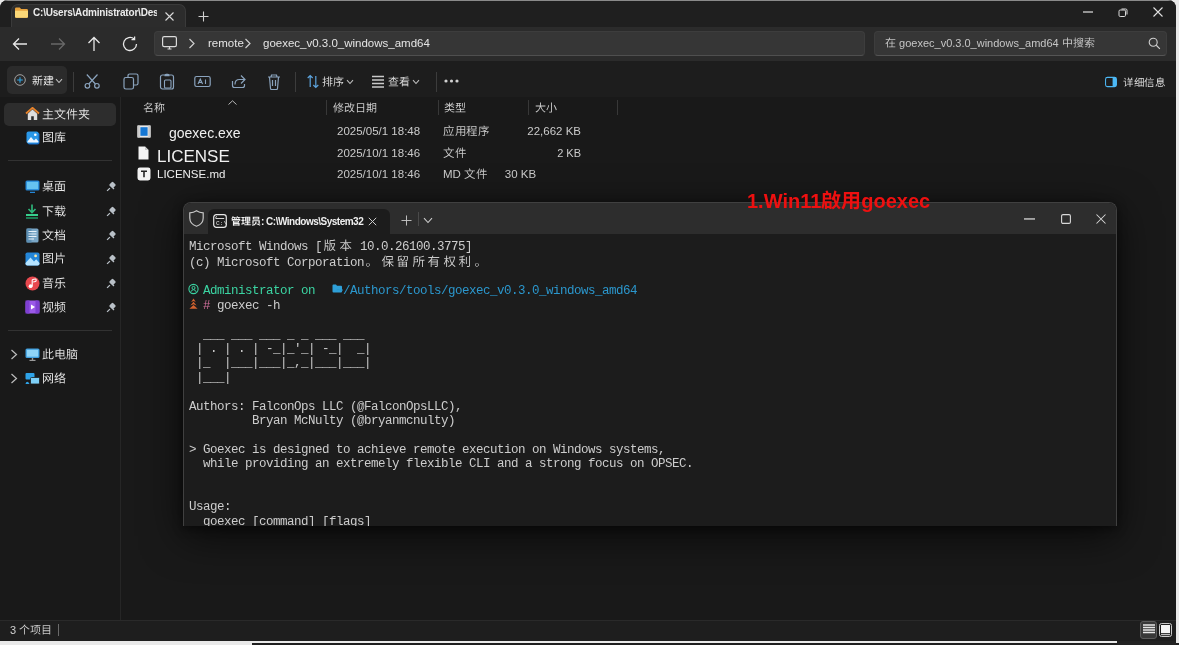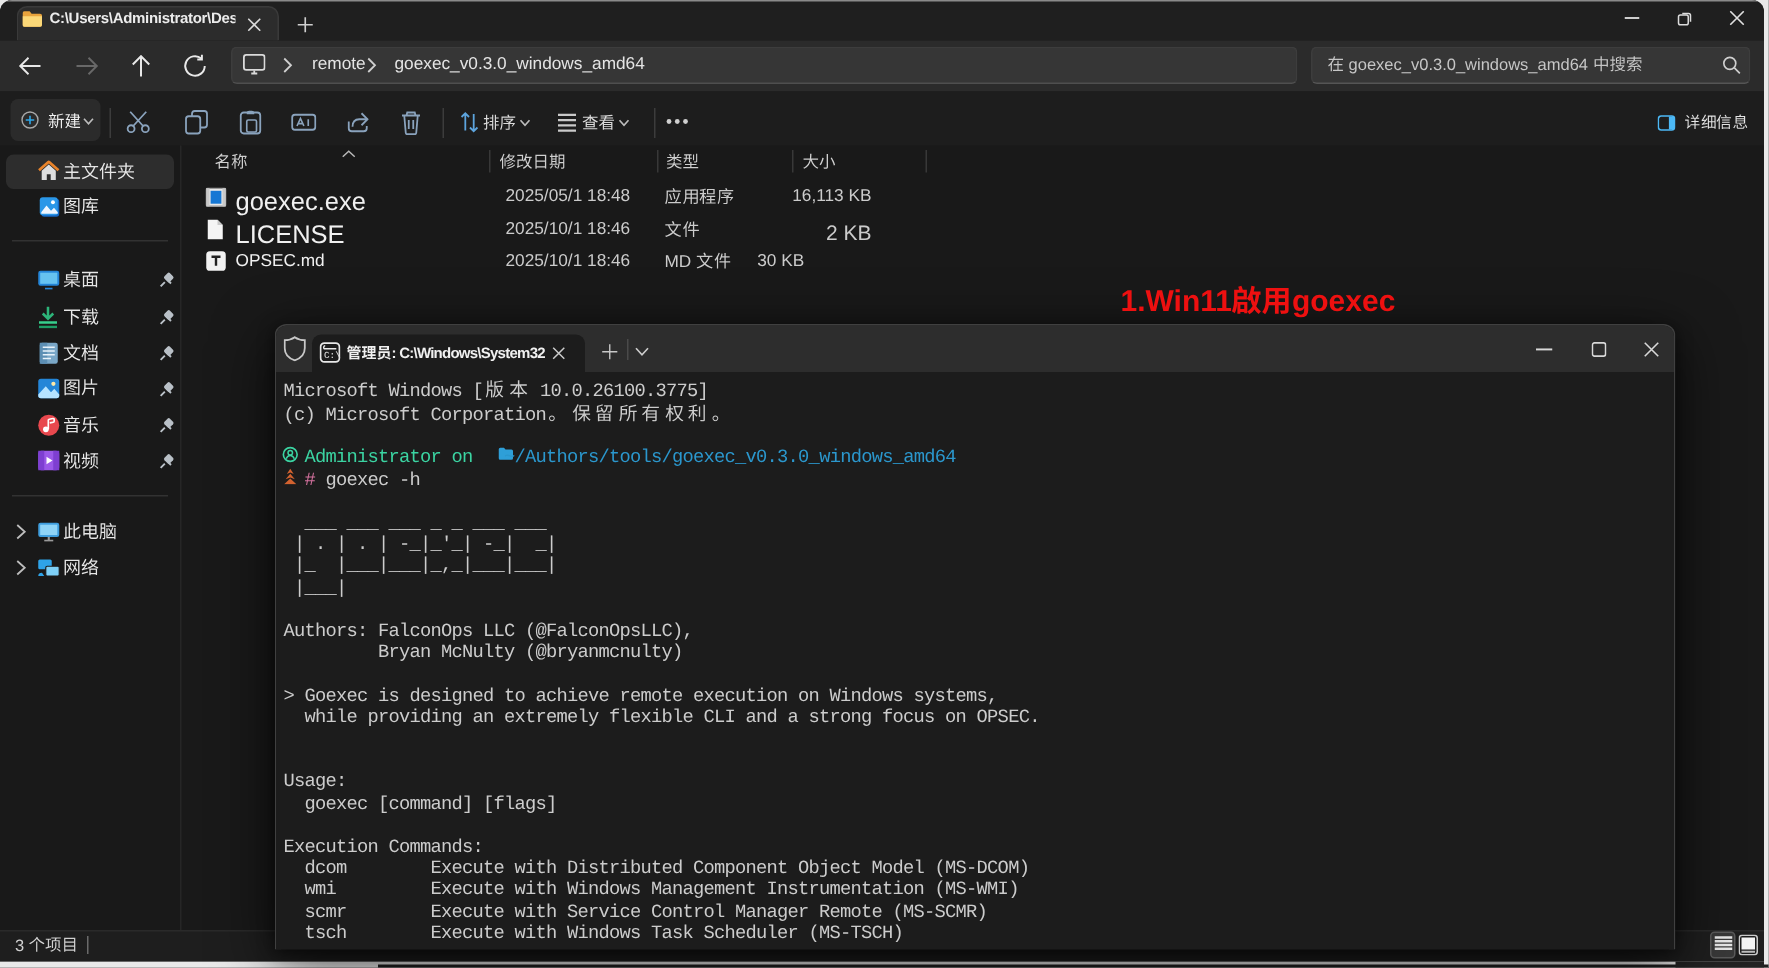--- a/index.html
+++ b/index.html
@@ -15,21 +15,21 @@
 #addrbox{position:absolute;left:154px;top:31px;width:711px;height:25px;background:#363636;border:1px solid #3d3d3d;border-bottom-color:#4f4f4f;border-radius:4px;color:#e4e4e4;font-size:12px}
 #searchbox{position:absolute;left:874px;top:31px;width:293px;height:25px;background:#363636;border:1px solid #3d3d3d;border-bottom-color:#555;border-radius:4px;color:#c8c8c8;font-size:12px}
 #toolbar{position:absolute;left:0;top:61px;width:100%;height:36px;background:#1d1d1d}
 #statusbar{position:absolute;left:0;top:620px;width:100%;height:21px;background:#1e1e1e;border-top:1px solid #2a2a2a;color:#d0d0d0;font-size:11.5px}
 .tsep{position:absolute;top:72px;width:1px;height:20px;background:#3c3c3c}
 .hsep{position:absolute;top:100px;width:1px;height:15px;background:#383838}
 .ic{position:absolute}
 .lbl{position:absolute;white-space:nowrap}
 .pill{position:absolute;background:#2d2d2d;border-radius:5px}
 .side{color:#e6e6e6;font-size:12px}
-#term{position:absolute;left:183px;top:216px;width:934px;height:417px;background:#1c1c1c;
+#term{position:absolute;left:183px;top:202px;width:934px;height:324px;background:#1c1c1c;
   border-radius:8px 8px 0 0;border:1px solid #404040;border-bottom:none;
   box-shadow:0 10px 40px rgba(0,0,0,.65),0 2px 10px rgba(0,0,0,.5);overflow:hidden}
 #termbar{position:absolute;left:0;top:0;width:100%;height:31px;background:#2d2d2d;border-radius:7px 7px 0 0}
 #termtab{position:absolute;left:24px;top:6px;width:182px;height:25px;background:#1c1c1c;border-radius:6px 6px 0 0;color:#f0f0f0;font-size:11px;font-weight:bold}
 #termtext{position:absolute;left:5px;top:36.3px;font-family:"Liberation Mono",monospace;
   font-size:12.5px;letter-spacing:-0.5px;line-height:14.4px;color:#cccccc;white-space:pre}
 #termtext .g{color:#3bd4a2}#termtext .bl{color:#2b97cd}#termtext .pk{color:#d4719e}
 </style></head>
 <body>
 <svg style="position:absolute;width:0;height:0" aria-hidden="true">
@@ -422,23 +422,23 @@
       <rect x="3.4" y="2.2" width="7.2" height="8.6" fill="#1577d4"></rect>
     </svg>
   <svg class="ic" style="left:138px;top:146px" width="11" height="14" viewBox="0 0 11 14">
       <path d="M0.5 0.5 h6.5 l3.5 3.5 v9.5 h-10z" fill="#f4f4f4"></path>
       <path d="M7 0.5 l3.5 3.5 h-3.5z" fill="#c9c9c9"></path>
     </svg>
   <svg class="ic" style="left:137px;top:167px" width="14" height="14" viewBox="0 0 14 14">
       <rect x="0.5" y="0.5" width="13" height="13" rx="2.4" fill="#f2f2f2"></rect>
       <path d="M4 4.2 h6 M7 4.2 v6" stroke="#222" stroke-width="1.6"></path>
     </svg>
-  <div class="lbl" style="left:157px;top:125px;font-size:17px;color:#f0f0f0">goexec.exe</div>
+  <div class="lbl" style="left:169px;top:125px;font-size:14px;color:#f0f0f0">goexec.exe</div>
   <div class="lbl" style="left:157px;top:146.5px;font-size:17px;color:#f0f0f0">LICENSE</div>
-  <div class="lbl" style="left:157px;top:168px;font-size:11.5px;color:#f0f0f0">OPSEC.md</div>
+  <div class="lbl" style="left:157px;top:168px;font-size:11.5px;color:#f0f0f0">LICENSE.md</div>
   <div class="lbl" style="left:337px;top:125px;font-size:11.5px;color:#cbcbcb">2025/05/1 18:48</div>
   <div class="lbl" style="left:337px;top:146.5px;font-size:11.5px;color:#cbcbcb">2025/10/1 18:46</div>
   <div class="lbl" style="left:337px;top:168px;font-size:11.5px;color:#cbcbcb">2025/10/1 18:46</div>
   <div class="lbl" style="left:443px;top:125px;font-size:11.5px;color:#cbcbcb"><svg class="k">
         <use href="#c5E94"></use>
       </svg><svg class="k">
         <use href="#c7528"></use>
       </svg><svg class="k">
         <use href="#c7A0B"></use>
       </svg><svg class="k">
@@ -447,22 +447,22 @@
   <div class="lbl" style="left:443px;top:146.5px;font-size:11.5px;color:#cbcbcb"><svg class="k">
         <use href="#c6587"></use>
       </svg><svg class="k">
         <use href="#c4EF6"></use>
       </svg></div>
   <div class="lbl" style="left:443px;top:168px;font-size:11.5px;color:#cbcbcb">MD <svg class="k">
         <use href="#c6587"></use>
       </svg><svg class="k">
         <use href="#c4EF6"></use>
       </svg></div>
-  <div class="lbl" style="left:460px;top:125px;width:121px;text-align:right;font-size:11.5px;color:#cbcbcb">16,113 KB</div>
-  <div class="lbl" style="left:460px;top:146.5px;width:121px;text-align:right;font-size:14px;color:#cbcbcb">2 KB</div>
+  <div class="lbl" style="left:460px;top:125px;width:121px;text-align:right;font-size:11.5px;color:#cbcbcb">22,662 KB</div>
+  <div class="lbl" style="left:460px;top:146.5px;width:121px;text-align:right;font-size:11px;color:#cbcbcb">2 KB</div>
   <div class="lbl" style="left:460px;top:168px;width:121px;text-align:center;font-size:11.5px;color:#cbcbcb">30 KB</div>
   <div class="pill" style="left:4px;top:103px;width:112px;height:22.5px"></div>
   <svg class="ic" style="left:25px;top:107px" width="15" height="14" viewBox="0 0 15 14">
       <path d="M1 6.5 L7.5 0.8 L14 6.5" fill="none" stroke="#e8832a" stroke-width="1.8"></path>
       <path d="M2.8 6.8 V13 h3.4 V9.2 h2.6 V13 h3.4 V6.8 L7.5 2.6z" fill="#dedede"></path>
     </svg>
   <div class="lbl side" style="left:42px;top:107.5px"><svg class="k">
         <use href="#c4E3B"></use>
       </svg><svg class="k">
         <use href="#c6587"></use>

